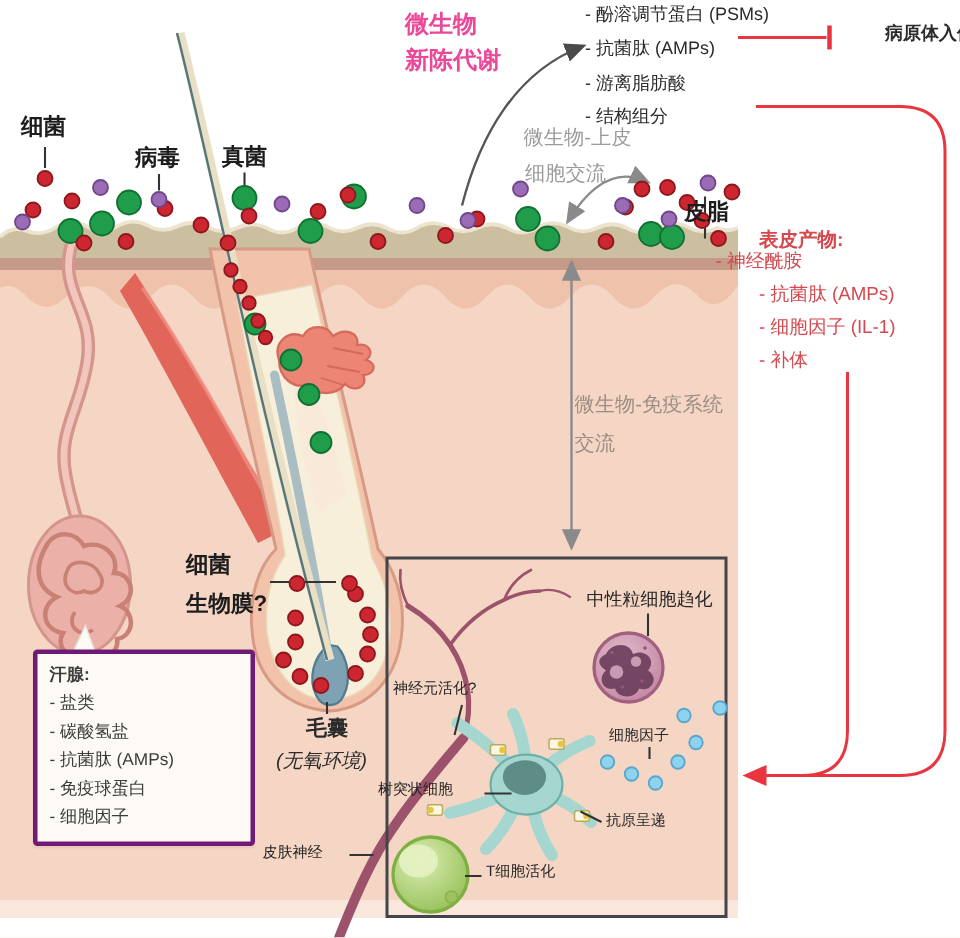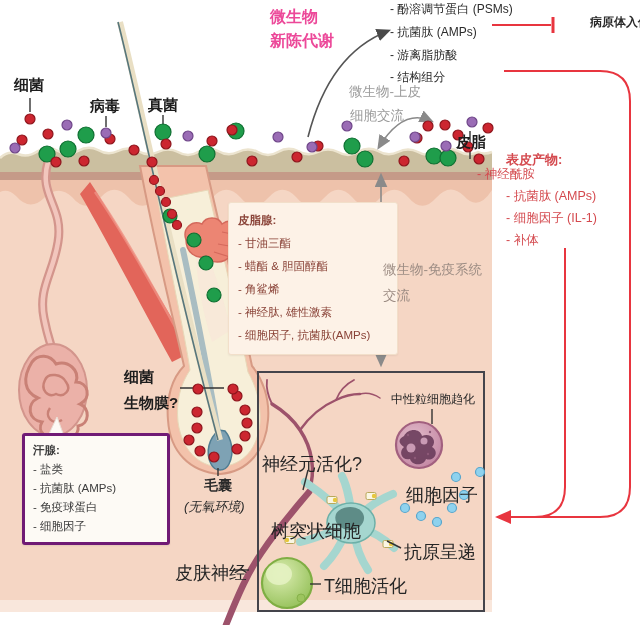--- a/index.html
+++ b/index.html
@@ -7,21 +7,21 @@
          font-family:"Liberation Sans","DejaVu Sans",sans-serif;}
   #art{position:absolute;left:0;top:0;}
   .lbl{position:absolute;color:#2b2b2b;white-space:nowrap;line-height:1.15;}
   .b{font-weight:bold;}
   .organ{font-size:15px;font-weight:bold;color:#1d1d1d;}
   .metab{font-size:16px;font-weight:bold;color:#ec4899;}
   .item{font-size:12px;color:#2b2b2b;text-align:right;}
   .red-item{font-size:12.5px;color:#d4494e;}
   .gray{color:#9b9b9b;font-size:13.5px;}
   .warmgray{color:#9d8d84;font-size:13.5px;}
-  .small13{font-size:18px;color:#262626;}
+  .small13{font-size:10px;color:#262626;}
   .box{position:absolute;border-radius:3px;}
   .box .bx-title{font-weight:bold;}
   #sebaceous-box{left:228px;top:202px;width:150px;background:#fdf2e7;border:1px solid #f2dfca;
                  padding:6px 9px 7px 9px;color:#8a4338;font-size:11.5px;line-height:23px;box-shadow:0 1px 2px rgba(0,0,0,.06);}
   #sweat-box{left:22px;top:433px;width:126px;background:#fdfaf5;border:3px solid #701a75;
              padding:5px 8px 6px 8px;color:#3c3c3c;font-size:11.5px;line-height:19px;box-shadow:0 1px 2px rgba(0,0,0,.07);}
 </style>
 </head>
 <body>
 
@@ -289,47 +289,40 @@
   <div class="lbl gray" style="left:350px;top:108px;">细胞交流</div>
 
   <div class="lbl organ" style="left:456px;top:104px;margin-top:29px;">皮脂</div>
 
   <div class="lbl red-item b" style="left:506px;top:143px;font-size:13px;margin-top:10px;">表皮产物:</div>
   <div class="lbl red-item" style="left:477px;top:167px;">- 神经酰胺</div>
   <div class="lbl red-item" style="left:506px;top:189px;">- 抗菌肽 (AMPs)</div>
   <div class="lbl red-item" style="left:506px;top:211px;">- 细胞因子 (IL-1)</div>
   <div class="lbl red-item" style="left:506px;top:233px;">- 补体</div>
 
-  <div class="box" id="sebaceous-box">
-    <div class="bx-title">皮脂腺:</div>
-    <div>- 甘油三酯</div>
-    <div>- 蜡酯 &amp; 胆固醇酯</div>
-    <div>- 角鲨烯</div>
-    <div>- 神经肽, 雄性激素</div>
-    <div>- 细胞因子, 抗菌肽(AMPs)</div>
-  </div>
 
   <div class="lbl warmgray" style="left:383px;top:262px;">微生物-免疫系统</div>
   <div class="lbl warmgray" style="left:383px;top:288px;">交流</div>
 
   <div class="lbl organ" style="left:124px;top:368px;">细菌</div>
   <div class="lbl organ" style="left:124px;top:394px;">生物膜?</div>
 
   <div class="box" id="sweat-box">
     <div class="bx-title">汗腺:</div>
     <div>- 盐类</div>
+    <div>- 碳酸氢盐</div>
     <div>- 抗菌肽 (AMPs)</div>
     <div>- 免疫球蛋白</div>
     <div>- 细胞因子</div>
   </div>
 
   <div class="lbl b" style="left:204px;top:477px;font-size:14px;">毛囊</div>
   <div class="lbl" style="left:184px;top:500px;font-size:13px;font-style:italic;">(无氧环境)</div>
 
   <div class="lbl small13" style="left:262px;top:454px;">神经元活化?</div>
-  <div class="lbl small13" style="left:271px;top:521px;">树突状细胞</div>
+  <div class="lbl small13" style="left:252px;top:521px;">树突状细胞</div>
   <div class="lbl small13" style="left:175px;top:563px;">皮肤神经</div>
   <div class="lbl" style="left:391px;top:393px;font-size:12px;color:#262626;">中性粒细胞趋化</div>
   <div class="lbl small13" style="left:406px;top:485px;">细胞因子</div>
   <div class="lbl small13" style="left:404px;top:542px;">抗原呈递</div>
   <div class="lbl small13" style="left:324px;top:576px;">T细胞活化</div>
 
 </div>
 
 </body></html>

